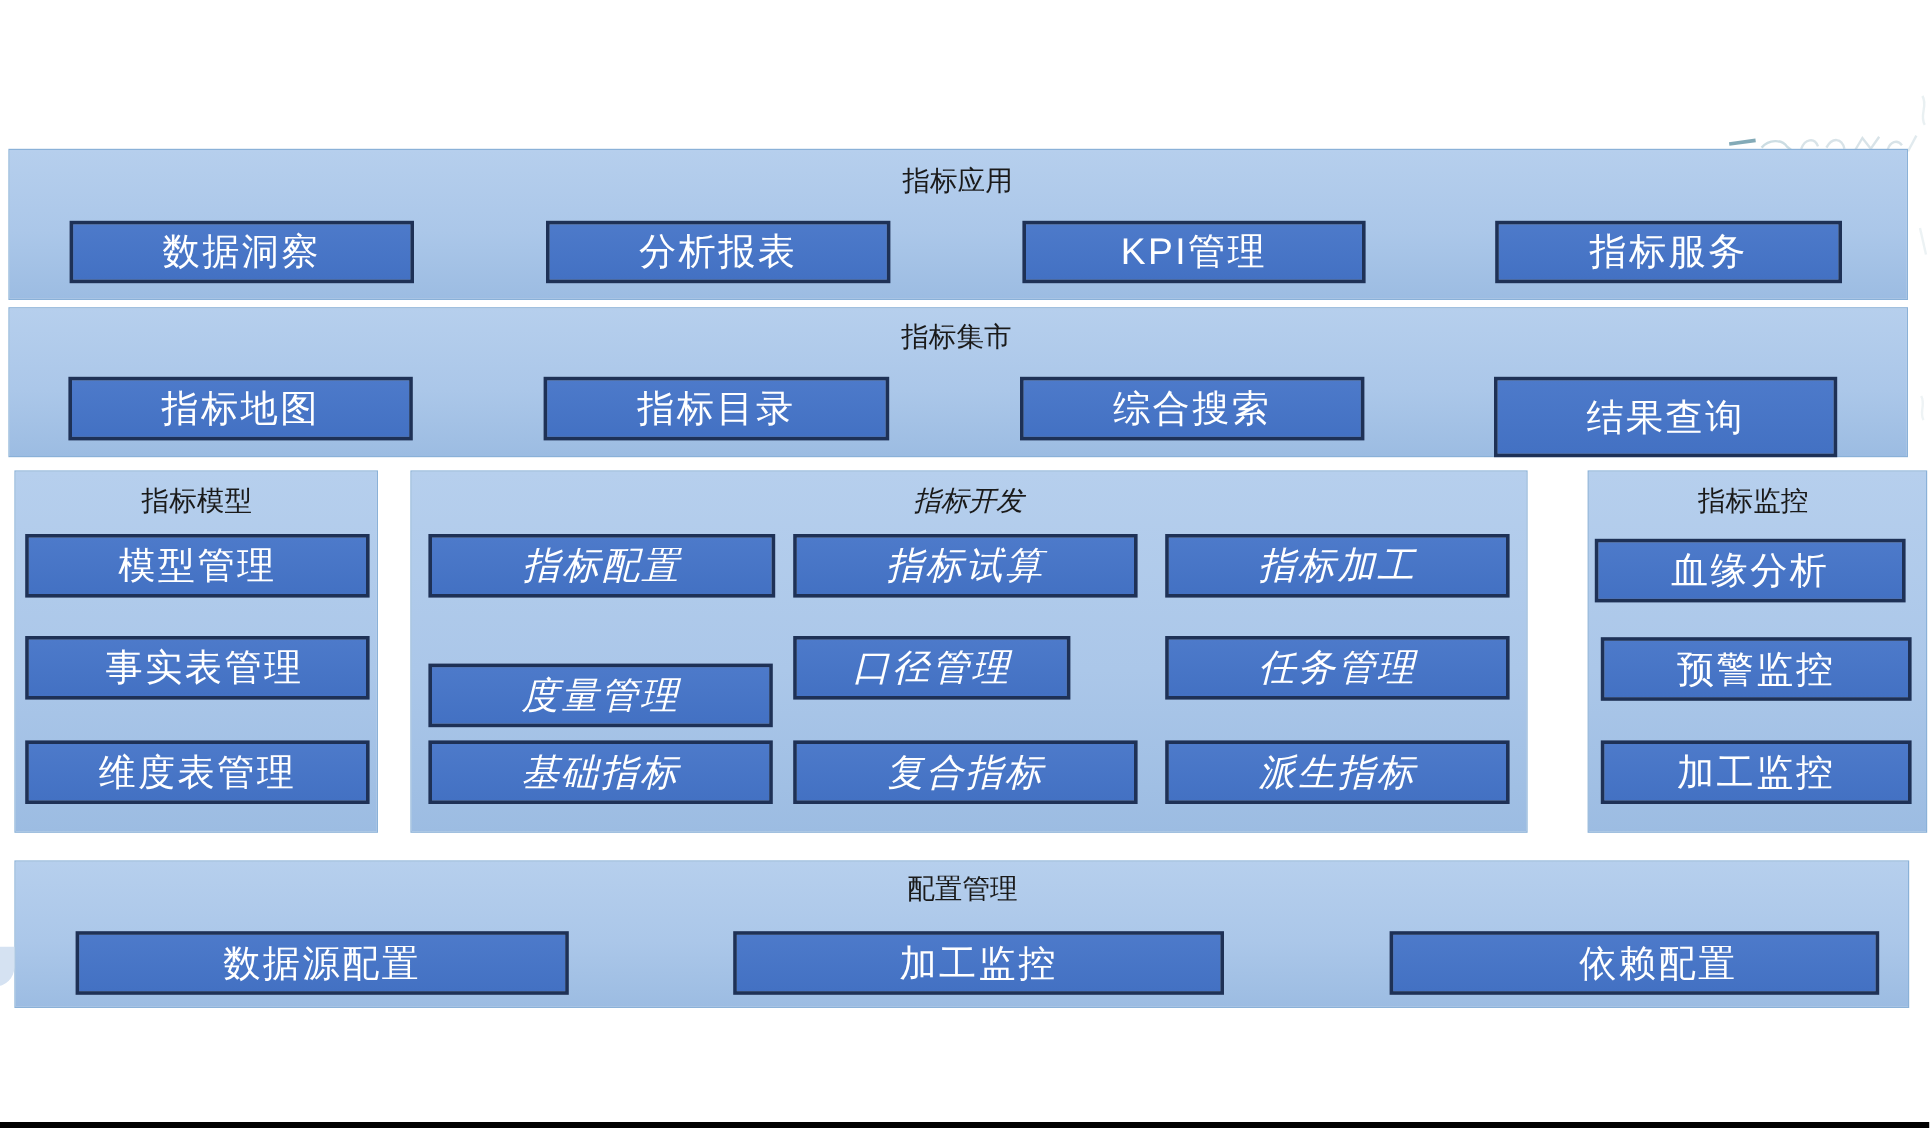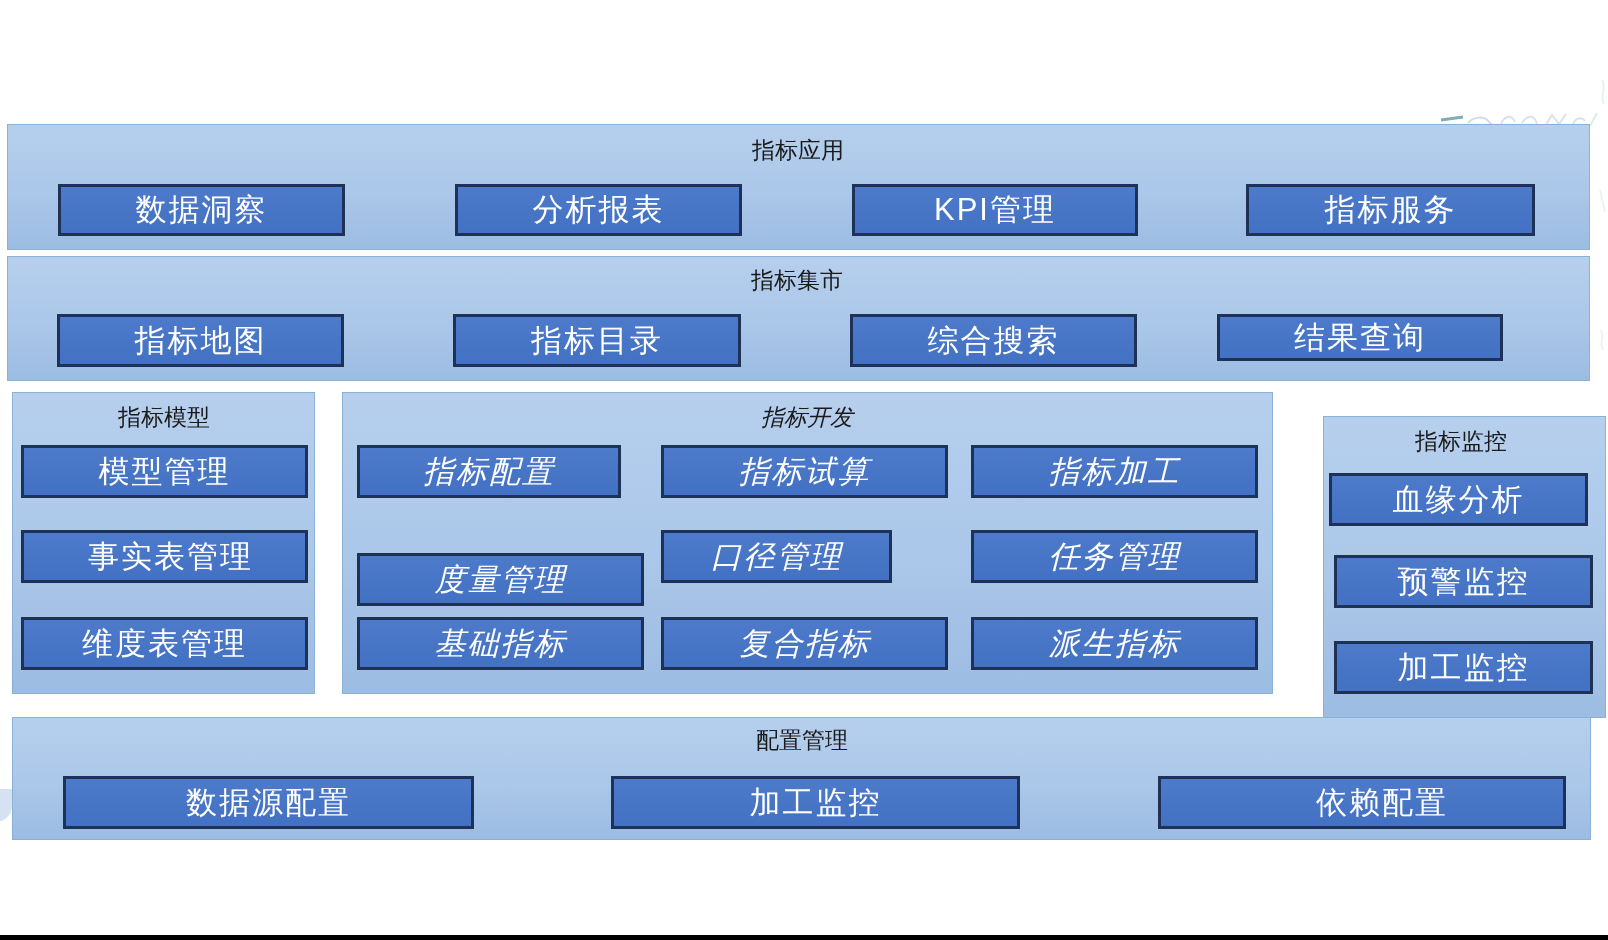--- a/index.html
+++ b/index.html
@@ -40,41 +40,41 @@
       <div class="module-btn" style="left: 50px; top: 59px; width: 287px; height: 52px;">数据洞察</div>
       <div class="module-btn" style="left: 447px; top: 59px; width: 287px; height: 52px;">分析报表</div>
       <div class="module-btn" style="left: 844px; top: 59px; width: 286px; height: 52px;">KPI管理</div>
       <div class="module-btn" style="left: 1238px; top: 59px; width: 289px; height: 52px;">指标服务</div>
     </div>
   <div class="section" id="sec-market" style="left: 7px; top: 256px; width: 1583px; height: 125px;">
       <div class="section-title" style="top: 12px; left: 789px;">指标集市</div>
       <div class="module-btn" style="left: 49px; top: 57px; width: 287px; height: 53px;">指标地图</div>
       <div class="module-btn" style="left: 445px; top: 57px; width: 288px; height: 53px;">指标目录</div>
       <div class="module-btn" style="left: 842px; top: 57px; width: 287px; height: 53px;">综合搜索</div>
-      <div class="module-btn" style="left: 1209px; top: 57px; width: 286px; height: 47px;">结果查询</div>
+      <div class="module-btn" style="left: 1237px; top: 57px; width: 286px; height: 67px;">结果查询</div>
     </div>
   <div class="section" id="sec-model" style="left: 12px; top: 392px; width: 303px; height: 302px;">
       <div class="section-title" style="top: 13px; left: 151px;">指标模型</div>
       <div class="module-btn" style="left: 8px; top: 52px; width: 287px; height: 53px;">模型管理</div>
       <div class="module-btn" style="left: 8px; top: 137px; width: 287px; height: 53px; padding-left: 12px;">事实表管理</div>
       <div class="module-btn" style="left: 8px; top: 224px; width: 287px; height: 53px;">维度表管理</div>
     </div>
   <div class="section" id="sec-dev" style="left: 342px; top: 392px; width: 931px; height: 302px; font-style: italic;">
       <div class="section-title" style="top: 13px; left: 464px;">指标开发</div>
-      <div class="module-btn" style="left: 14px; top: 52px; width: 264px; height: 53px;">指标配置</div>
+      <div class="module-btn" style="left: 14px; top: 52px; width: 289px; height: 53px;">指标配置</div>
       <div class="module-btn" style="left: 318px; top: 52px; width: 287px; height: 53px;">指标试算</div>
       <div class="module-btn" style="left: 628px; top: 52px; width: 287px; height: 53px;">指标加工</div>
       <div class="module-btn" style="left: 14px; top: 137px; width: 287px; height: 53px; margin-top: 23px;">度量管理</div>
       <div class="module-btn" style="left: 318px; top: 137px; width: 231px; height: 53px;">口径管理</div>
       <div class="module-btn" style="left: 628px; top: 137px; width: 287px; height: 53px;">任务管理</div>
       <div class="module-btn" style="left: 14px; top: 224px; width: 287px; height: 53px;">基础指标</div>
       <div class="module-btn" style="left: 318px; top: 224px; width: 287px; height: 53px;">复合指标</div>
       <div class="module-btn" style="left: 628px; top: 224px; width: 287px; height: 53px;">派生指标</div>
     </div>
-  <div class="section" id="sec-monitor" style="left: 1323px; top: 416px; width: 283px; height: 302px;">
+  <div class="section" id="sec-monitor" style="left: 1323px; top: 392px; width: 283px; height: 302px;">
       <div class="section-title" style="top: 13px; left: 137px;">指标监控</div>
       <div class="module-btn" style="left: 5px; top: 56px; width: 259px; height: 53px;">血缘分析</div>
       <div class="module-btn" style="left: 10px; top: 138px; width: 259px; height: 53px;">预警监控</div>
       <div class="module-btn" style="left: 10px; top: 224px; width: 259px; height: 53px;">加工监控</div>
     </div>
   <div class="section" id="sec-config" style="left: 12px; top: 717px; width: 1579px; height: 123px;">
       <div class="section-title" style="top: 11px; left: 789px;">配置管理</div>
       <div class="module-btn" style="left: 50px; top: 58px; width: 411px; height: 53px;">数据源配置</div>
       <div class="module-btn" style="left: 598px; top: 58px; width: 409px; height: 53px;">加工监控</div>
       <div class="module-btn" style="left: 1145px; top: 58px; width: 408px; height: 53px; padding-left: 40px;">依赖配置</div>

